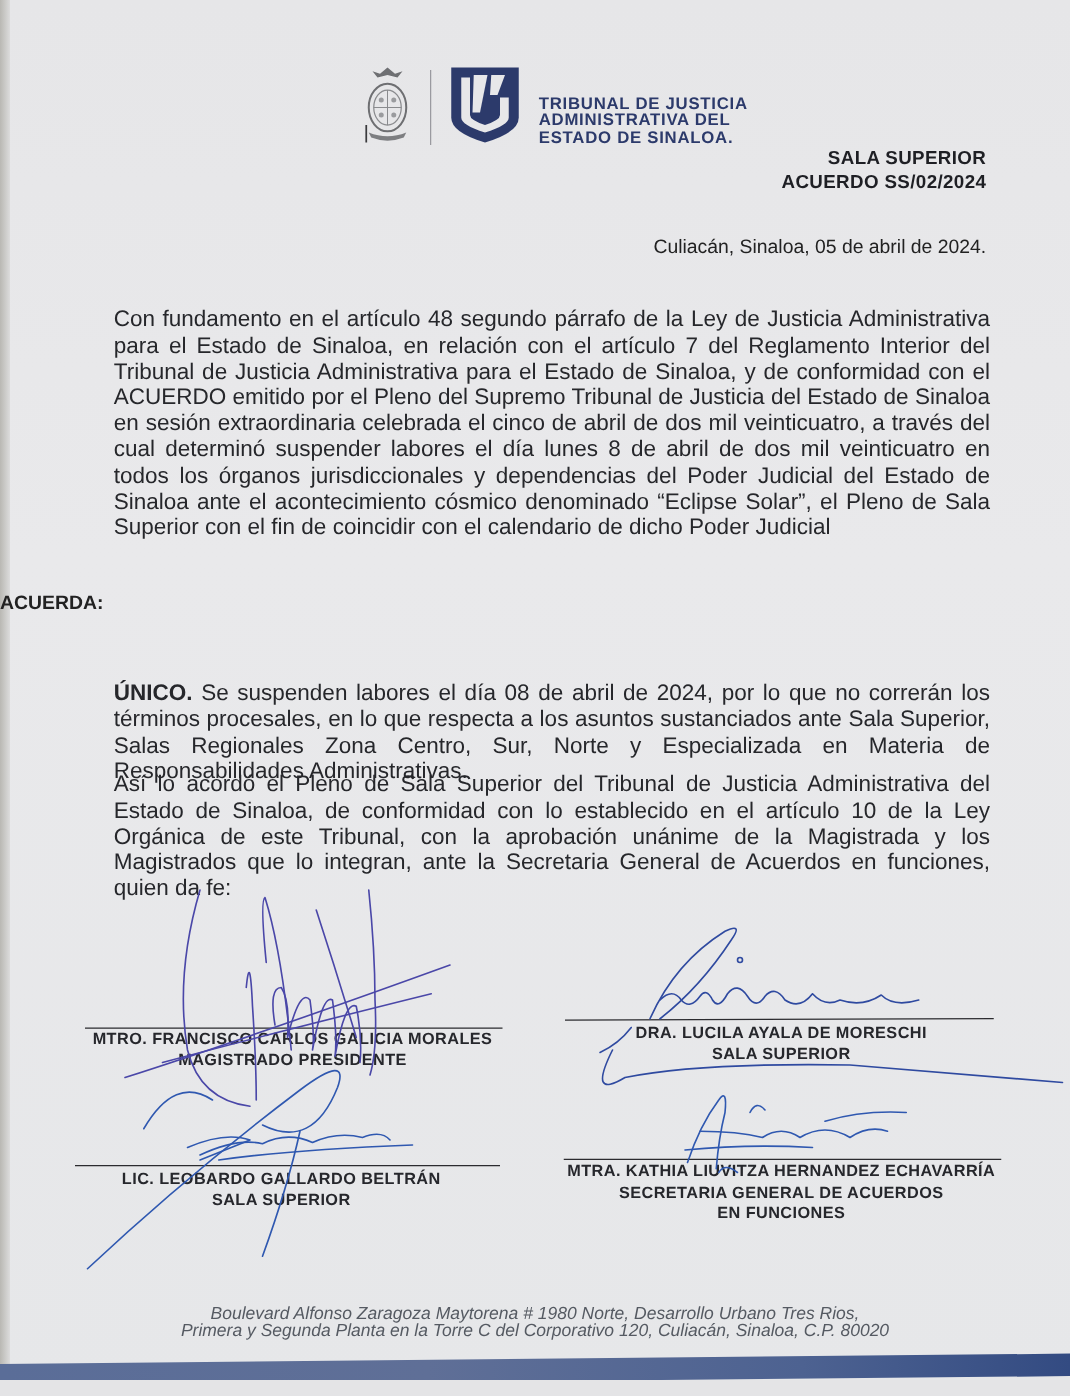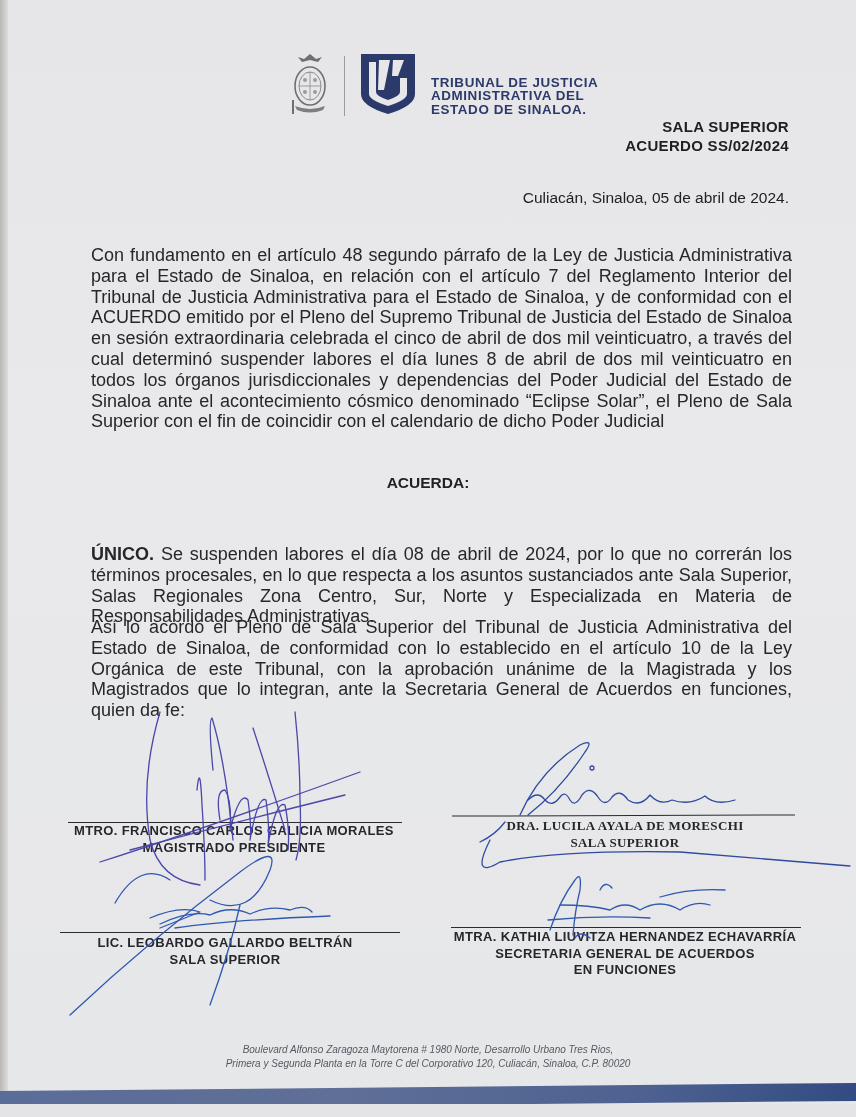--- a/index.html
+++ b/index.html
@@ -37,38 +37,38 @@
   .date-line {
     position: absolute; right: 67px; top: 189px; font-size: 15.5px; color: #222;
   }
 
   .body-text {
     position: absolute; left: 91px; width: 701px;
     font-size: 18px; line-height: 20.8px; text-align: justify; color: #26272b;
   }
   .p1 { top: 245px; }
   .acuerda {
-    position: absolute; left: 0; width: 856px; top: 474px; text-align: center;
+    position: absolute; left: 0; width: 856px; top: 474px; text-align: left;
     font-weight: bold; font-size: 15.5px; color: #222;
   }
   .p2 { top: 544px; }
   .p2 .bold { font-weight: bold; }
   .p3 { top: 617px; }
 
   
   .sig-line { position: absolute; height: 1.4px; background: #2b2b2f; }
   .sig-block {
     position: absolute; text-align: center; font-weight: bold; font-size: 13px;
     line-height: 16.5px; color: #26272c; letter-spacing: 0.35px; white-space: nowrap;
   }
   .sig-svg { position: absolute; left: 0; top: 0; width: 856px; height: 1117px; pointer-events: none; }
 
   .footer-address {
     position: absolute; left: 0; width: 856px; top: 1043px; text-align: center;
-    font-style: italic; font-size: 10px; line-height: 14px; color: #555a62;
+    font-style: italic; font-size: 14px; line-height: 14px; color: #555a62;
   }
   .footer-bar {
     position: absolute; left: 0; top: 1087px; width: 856px; height: 18px;
     background: linear-gradient(90deg, #5a6d98 0%, #5f6f97 40%, #4d6291 75%, #334b82 100%);
     transform: skewY(-0.55deg);
   }
   .below-bar { position: absolute; left: 0; top: 1104px; width: 856px; height: 13px; background: #e4e4e6; }
 </style>
 </head>
 <body>
@@ -117,21 +117,21 @@
 
 <div class="sig-line" style="left:68px; top:822px; width:334px;"></div>
 <div class="sig-line" style="left:452px; top:815px; width:343px; transform:rotate(-0.2deg);"></div>
 <div class="sig-line" style="left:60px; top:932px; width:340px;"></div>
 <div class="sig-line" style="left:451px; top:927px; width:350px;"></div>
 
 <div class="sig-block" style="left:54px; width:360px; top:823px;">
   <div>MTRO. FRANCISCO CARLOS GALICIA MORALES</div>
   <div>MAGISTRADO PRESIDENTE</div>
 </div>
-<div class="sig-block" style="left:440px; width:370px; top:818px;font-family:Liberation Serif, serif;">
+<div class="sig-block" style="left:440px; width:370px; top:818px;">
   <div>DRA. LUCILA AYALA DE MORESCHI</div>
   <div>SALA SUPERIOR</div>
 </div>
 <div class="sig-block" style="left:40px; width:370px; top:935px;">
   <div>LIC. LEOBARDO GALLARDO BELTRÁN</div>
   <div>SALA SUPERIOR</div>
 </div>
 <div class="sig-block" style="left:420px; width:410px; top:929px;">
   <div>MTRA. KATHIA LIUVITZA HERNANDEZ ECHAVARRÍA</div>
   <div>SECRETARIA GENERAL DE ACUERDOS</div>

